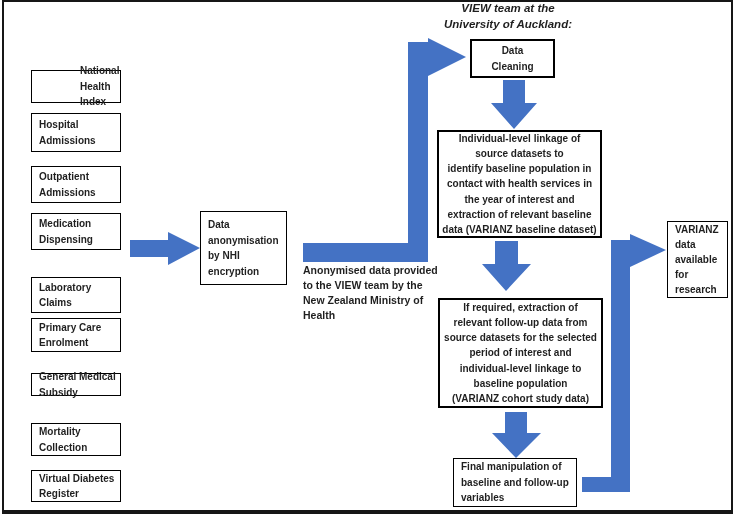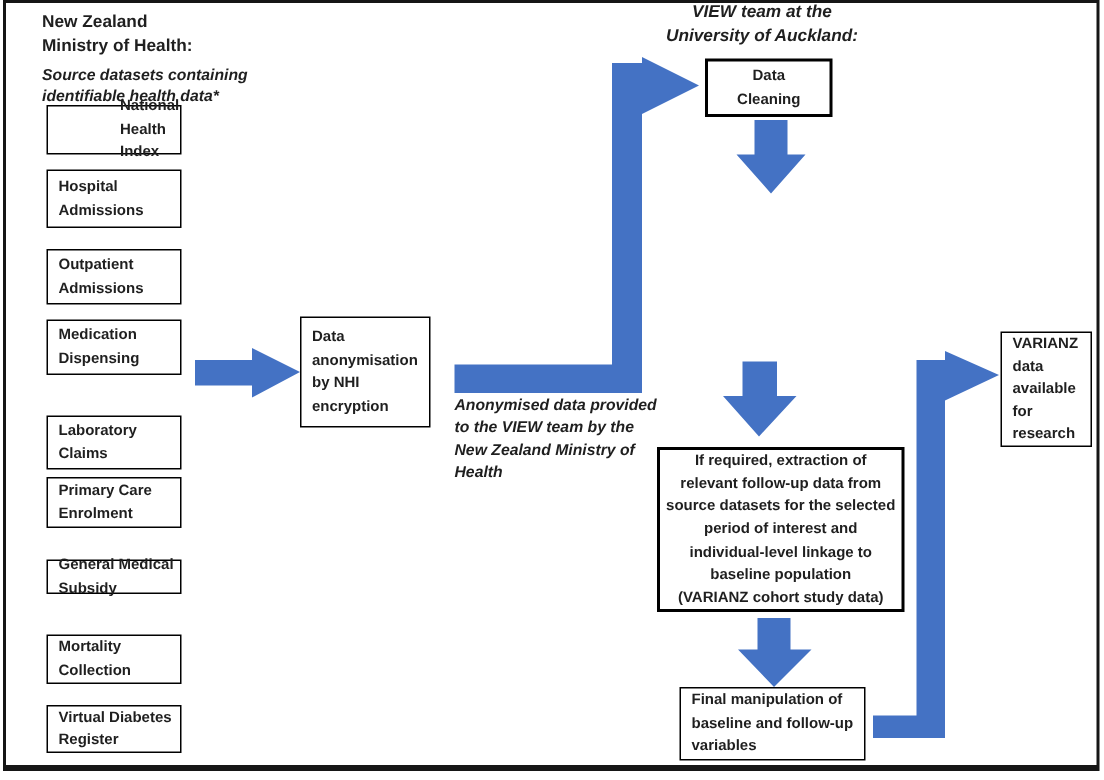--- a/index.html
+++ b/index.html
@@ -21,21 +21,21 @@
   .src-box{position:absolute;left:31px;width:90px;background:#fff;border:1px solid #000;box-sizing:border-box;
        font-size:10px;font-weight:bold;line-height:15.5px;display:flex;flex-direction:column;justify-content:center;
        padding-left:7px;white-space:pre-line;}
   .anon{left:200px;top:211px;width:87px;height:74px;}
   .clean{left:470px;top:39px;width:85px;height:39px;}
   .linkage{left:437px;top:130px;width:165px;height:108px;line-height:15.2px;}
   .followup{left:438px;top:298px;width:165px;height:110px;line-height:15.2px;}
   .final{left:453px;top:458px;width:124px;height:49px;line-height:15.8px;}
   .varianz{left:667px;top:221px;width:61px;height:77px;line-height:15.2px;padding-left:5px;}
   .caption{position:absolute;left:303px;top:263px;width:136px;font-size:10.5px;font-weight:bold;
-       font-style:italic;line-height:15px;}
+       line-height:15px;}
 </style>
 </head>
 <body>
 
 <div class="canvas">
 
   <svg class="arrows" viewBox="0 0 736 520">
     <g>
       <polygon points="130,240 168,240 168,232 200,248 168,265 168,257 130,257"></polygon>
     </g>
@@ -51,26 +51,20 @@
     </g>
     <g>
       <polygon points="505,412 527,412 527,433 541,433 516,458 492,433 505,433"></polygon>
     </g>
     <g>
       <polygon points="582,477 611,477 611,240 630,240 630,492 582,492"></polygon>
       <polygon points="630,234 666,250 630,267"></polygon>
     </g>
   </svg>
 
-  <div class="left-header">
-    <div class="hdr-line">New Zealand</div>
-    <div class="hdr-line">Ministry of Health:</div>
-    <div class="left-sub preline">Source datasets containing
-identifiable health data*</div>
-  </div>
 
   <div class="right-header">
     <div class="hdr-line">VIEW team at the</div>
     <div class="hdr-line">University of Auckland:</div>
   </div>
 
   <div id="source-boxes">
       <div class="src-box" style="top: 70px; height: 33px; padding-left: 48px;">National Health
 Index</div>
       <div class="src-box" style="top: 113px; height: 39px;">Hospital
@@ -92,20 +86,27 @@
     </div>
 
   <div class="box left-align preline anon">Data
 anonymisation
 by NHI
 encryption</div>
 
   <div class="box center thick preline clean">Data
 Cleaning</div>
 
+  <div class="box center thick preline linkage">Individual-level linkage of
+source datasets to
+identify baseline population in
+contact with health services in
+the year of interest and
+extraction of relevant baseline
+data (VARIANZ baseline dataset)</div>
 
   <div class="box center thick preline followup">If required, extraction of
 relevant follow-up data from
 source datasets for the selected
 period of interest and
 individual-level linkage to
 baseline population
 (VARIANZ cohort study data)</div>
 
   <div class="box left-align preline final">Final manipulation of

